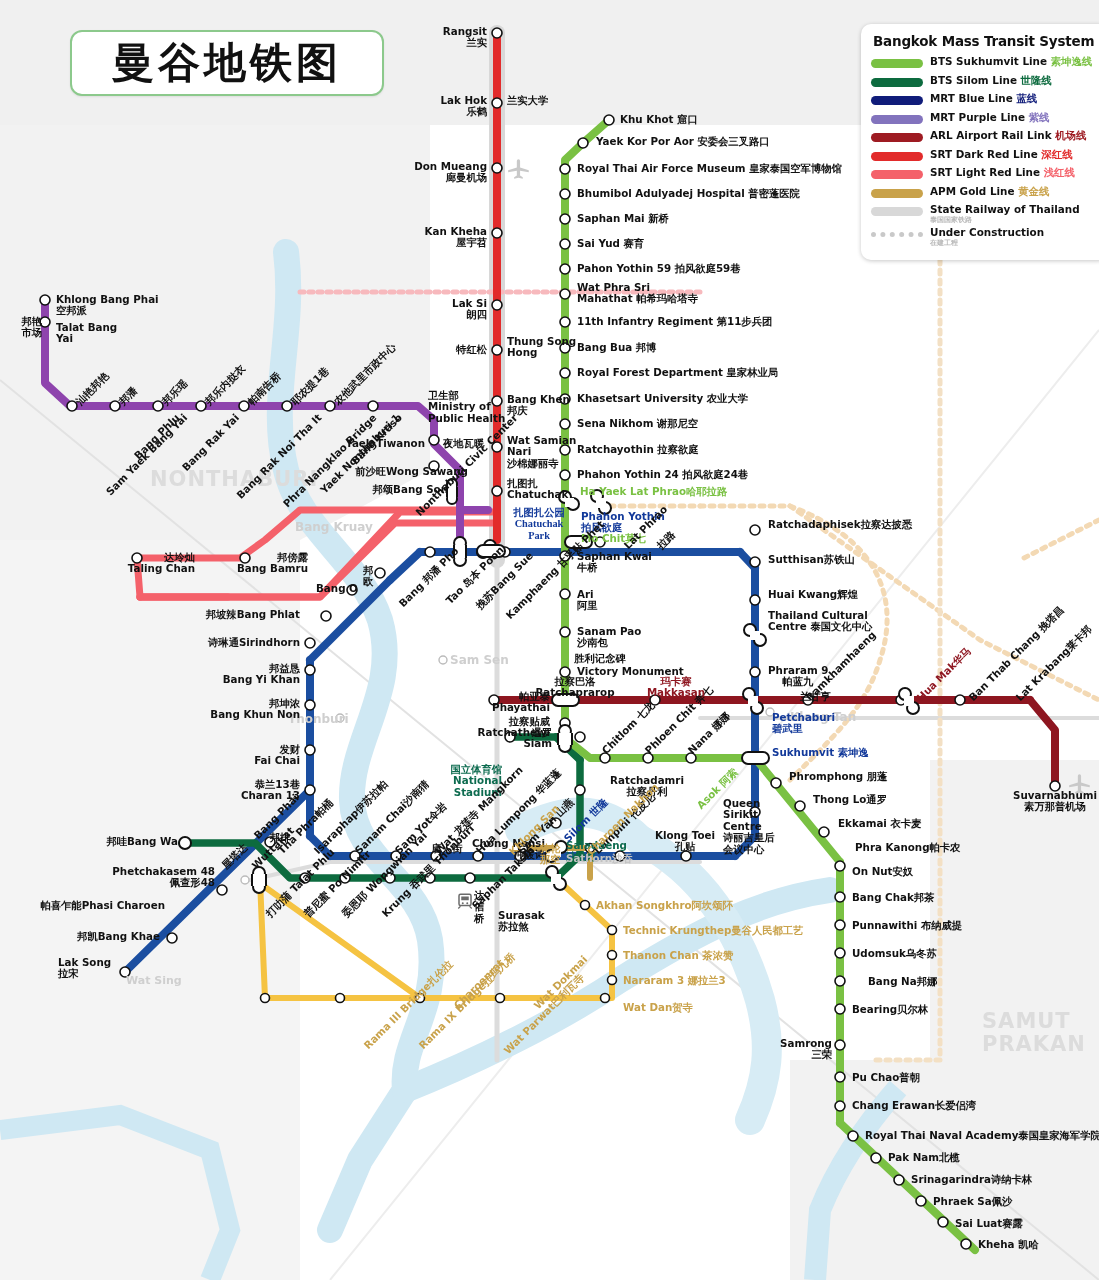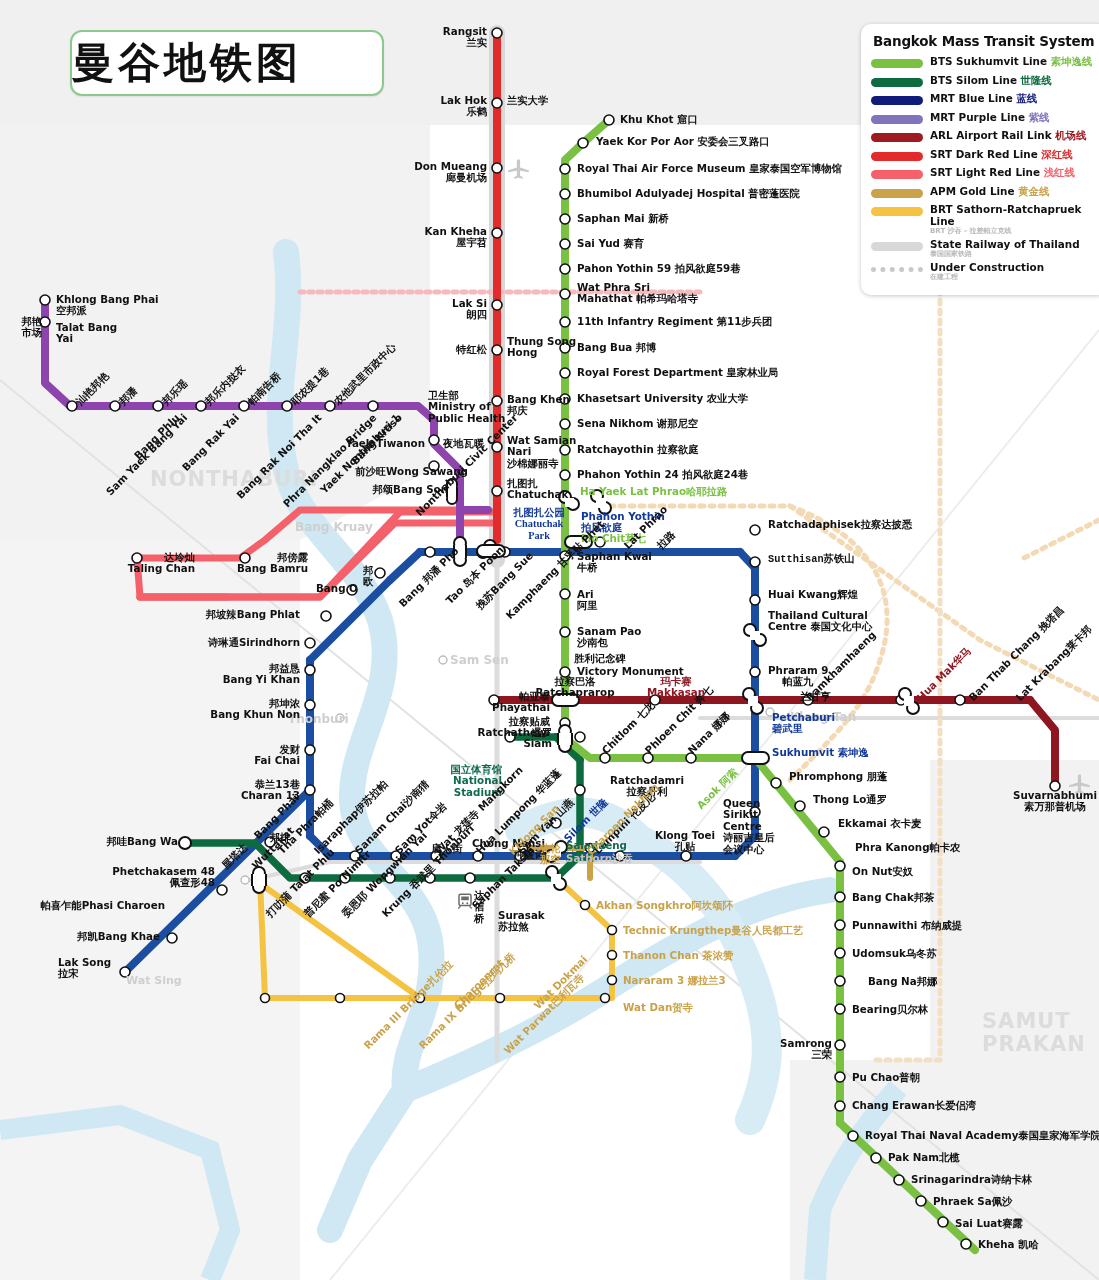--- a/index.html
+++ b/index.html
@@ -10,21 +10,21 @@
     overflow:hidden;
     position:relative;
   }
   #map-root{position:absolute;left:0;top:0;width:1099px;height:1280px;}
   svg.layer{position:absolute;left:0;top:0;width:1099px;height:1280px;}
 
   
   #title-box{
     position:absolute;left:70px;top:30px;width:310px;height:62px;
     background:#ffffff;border:2px solid #8cc98c;border-radius:12px;
-    display:flex;align-items:center;
+    display:flex;align-items:center;justify-content:center;
     box-shadow:0 1px 2px rgba(0,0,0,.08);
     z-index:40;
   }
   #title-box span{font-size:42px;font-weight:bold;color:#111;letter-spacing:4px;}
 
   
   #legend{
     position:absolute;left:861px;top:24px;width:228px;
     background:#ffffff;border-radius:10px;
     box-shadow:0 1px 4px rgba(0,0,0,.22);
@@ -505,21 +505,21 @@
     <div class="lbl" style="left:852px;top:1072px;">Pu Chao普朝</div>
     <div class="lbl" style="left:852px;top:1100px;">Chang Erawan长爱侣湾</div>
     <div class="lbl" style="left:865px;top:1130px;">Royal Thai Naval Academy泰国皇家海军学院</div>
     <div class="lbl" style="left:888px;top:1152px;">Pak Nam北榄</div>
     <div class="lbl" style="left:911px;top:1174px;">Srinagarindra诗纳卡林</div>
     <div class="lbl" style="left:933px;top:1196px;">Phraek Sa佩沙</div>
     <div class="lbl" style="left:955px;top:1218px;">Sai Luat赛露</div>
     <div class="lbl" style="left:978px;top:1239px;">Kheha 凯哈</div>
 
     <div class="lbl" style="left:768px;top:519px;">Ratchadaphisek拉察达披悉</div>
-    <div class="lbl" style="left:768px;top:554px;font-family:Liberation Mono, monospace;">Sutthisan苏铁山</div>
+    <div class="lbl" style="left:768px;top:554px;">Sutthisan苏铁山</div>
     <div class="lbl" style="left:768px;top:589px;">Huai Kwang辉煌</div>
     <div class="lbl" style="left:768px;top:610px;">Thailand Cultural
 Centre 泰国文化中心</div>
     <div class="lbl" style="left:768px;top:665px;">Phraram 9
     帕蓝九</div>
     <div class="lbl blue-t" style="left:772px;top:712px;">Petchaburi
 碧武里</div>
     <div class="lbl blue-t" style="left:772px;top:747px;">Sukhumvit 素坤逸</div>
     <div class="lbl" style="left:723px;top:798px;">Queen
 Sirikit
@@ -693,24 +693,20 @@
         </div>
         <div class="lg-row">
           <div class="lg-swatch" style="background: rgb(244, 97, 106);"></div>
           <div class="lg-txt">SRT Light Red Line <span class="lg-cn" style="color: rgb(244, 97, 106);">浅红线</span></div>
         </div>
         <div class="lg-row">
           <div class="lg-swatch" style="background: rgb(201, 162, 74);"></div>
           <div class="lg-txt">APM Gold Line <span class="lg-cn" style="color: rgb(201, 162, 74);">黄金线</span></div>
         </div>
         <div class="lg-row">
-          <div class="lg-swatch" style="background: rgb(245, 195, 66);"></div>
-          <div class="lg-txt">BRT Sathorn-Ratchapruek Line <span class="lg-sub">BRT 沙吞 - 拉差帕立克线</span></div>
-        </div>
-        <div class="lg-row">
           <div class="lg-swatch" style="background: rgb(216, 216, 216);"></div>
           <div class="lg-txt">State Railway of Thailand <span class="lg-sub">泰国国家铁路</span></div>
         </div>
         <div class="lg-row">
           <div class="lg-swatch dotted" style="border-top-color: rgb(201, 201, 201);"></div>
           <div class="lg-txt">Under Construction <span class="lg-sub">在建工程</span></div>
         </div>
       </div>
   </div>
 

